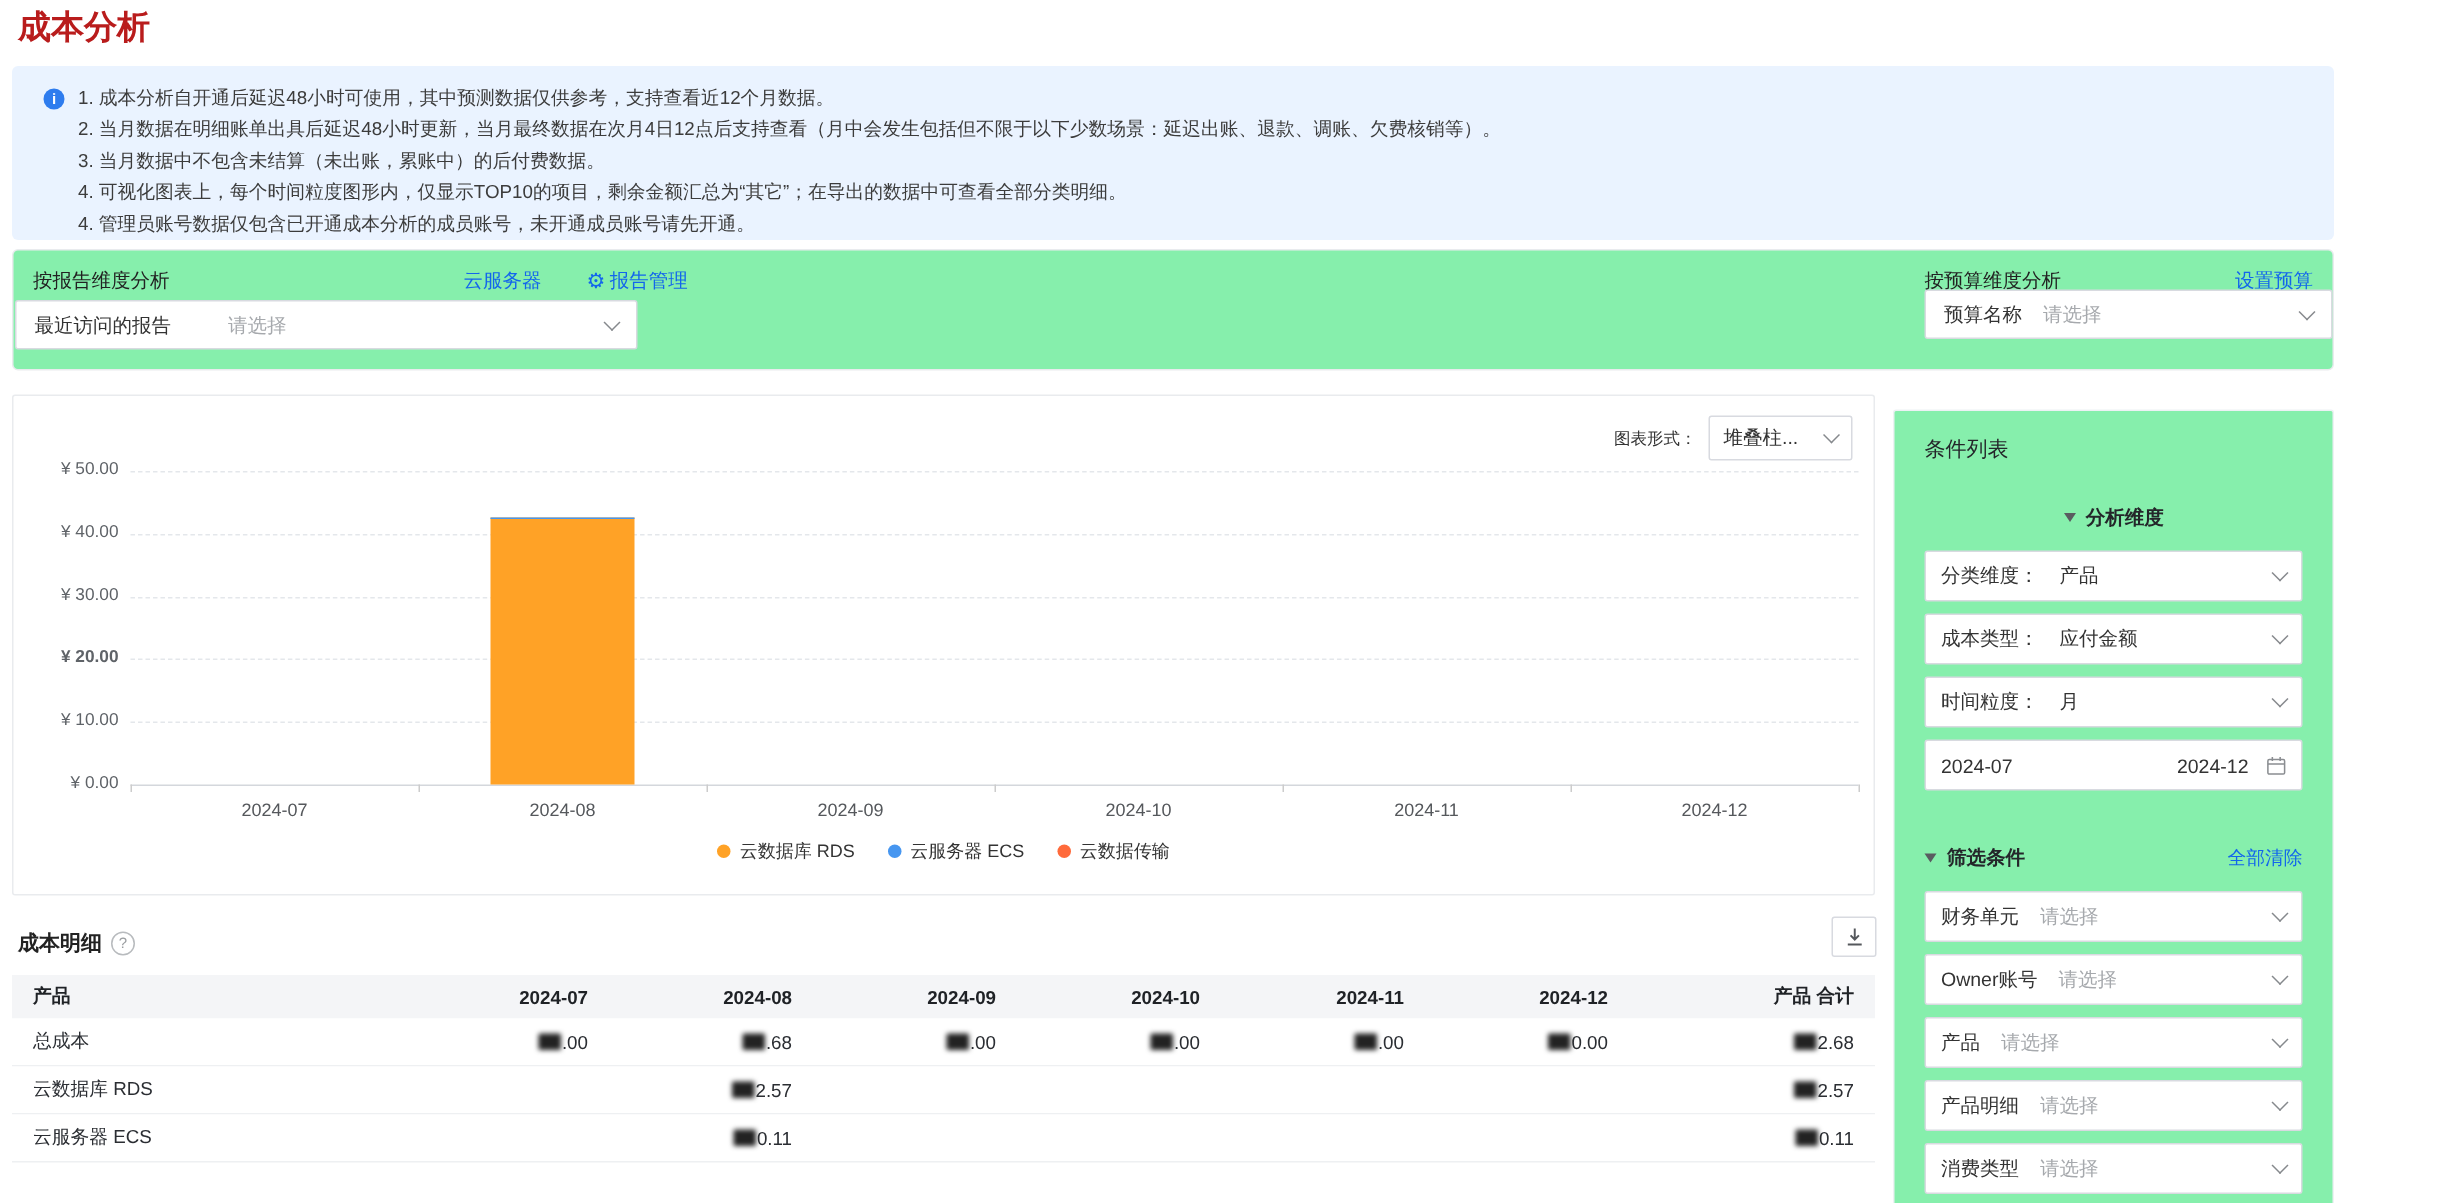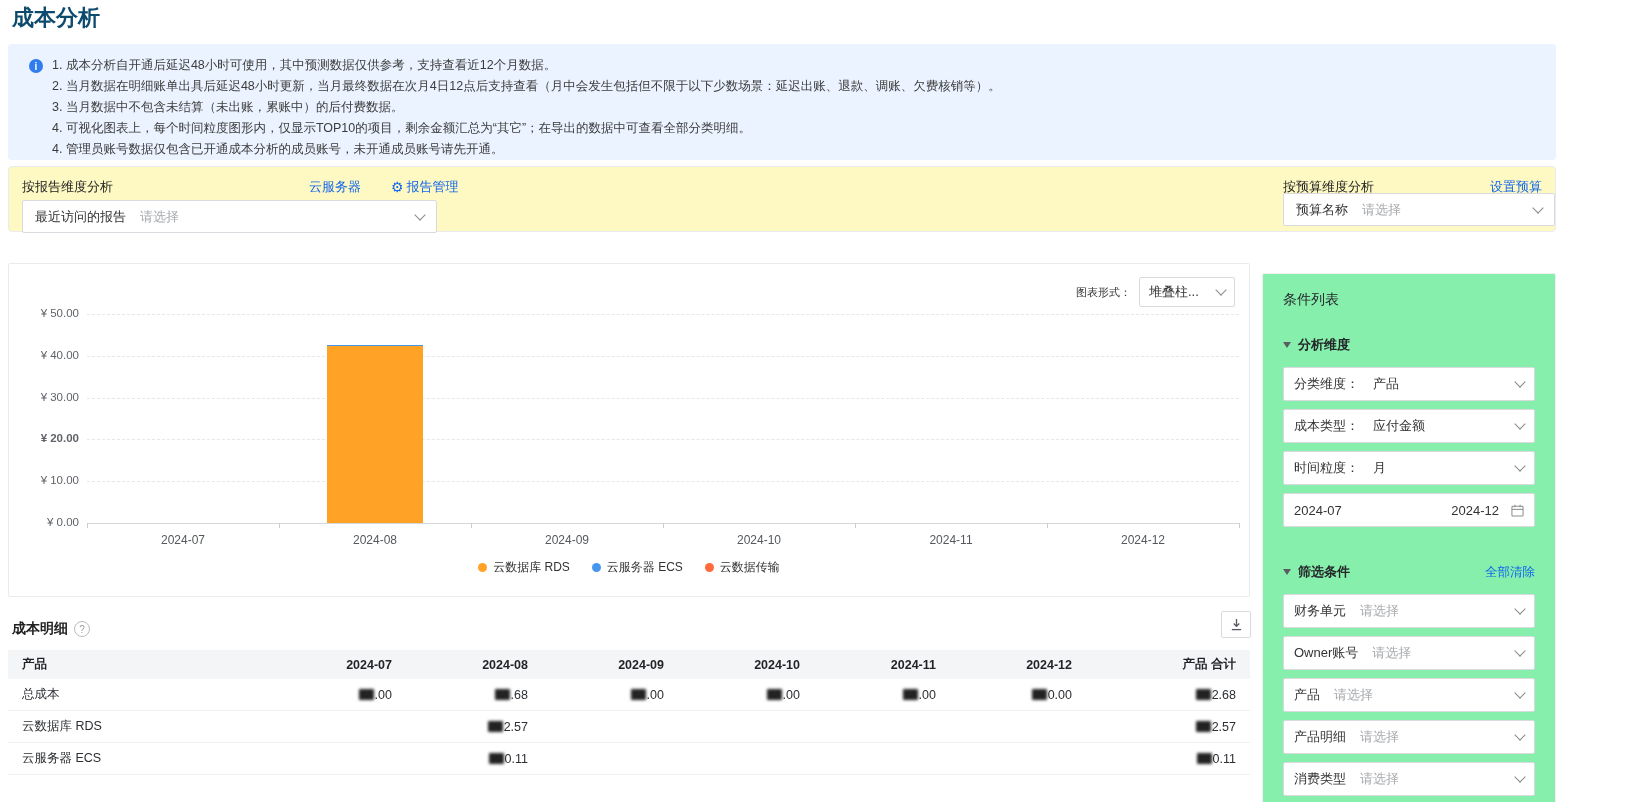--- a/index.html
+++ b/index.html
@@ -1,45 +1,45 @@
 <!DOCTYPE html>
 <html><head>
 <meta charset="utf-8">
 <style>
   html,body{margin:0;padding:0;}
   body{width:1634px;height:802px;position:relative;overflow:hidden;background:#fff;
        font-family:"Liberation Sans","DejaVu Sans",sans-serif;color:#333;font-size:13px;}
   .link{color:#1366ec;cursor:pointer;font-size:13px;}
 
-  .page-title{position:absolute;left:12px;top:3px;font-size:22px;font-weight:600;color:#0c4a6e;}
+  .page-title{position:absolute;left:12px;top:3px;font-size:22px;font-weight:600;color:#b91c1c;}
 
   .banner{position:absolute;left:8px;top:44px;width:1548px;height:116px;background:#eaf3ff;
           border-radius:4px;padding:11px 16px 0 44px;box-sizing:border-box;}
   .info-icon{position:absolute;left:21px;top:15px;width:14px;height:14px;border-radius:50%;
              background:#2e7cee;color:#fff;font-size:10px;font-weight:700;font-style:normal;
              display:flex;align-items:center;justify-content:center;}
   .banner .line{font-size:12.5px;color:#3c3c3c;line-height:21px;white-space:nowrap;overflow:hidden;}
 
-  .panels{position:absolute;left:8px;top:166px;width:1548px;height:66px;background:#fef9c3;
+  .panels{position:absolute;left:8px;top:166px;width:1548px;height:81px;background:#86efac;
           border:1px solid #e9ebee;border-radius:4px;box-sizing:border-box;}
   .panel-title{font-size:13px;color:#222;}
   .report-head{position:absolute;left:13px;top:11px;display:flex;align-items:center;}
   .report-head .panel-title{width:287px;}
   .report-head .link{margin-right:30px;display:flex;align-items:center;gap:3px;}
   .gear{font-size:14px;line-height:1;}
 
   .select{display:flex;align-items:center;height:33px;border:1px solid #d8dae0;border-radius:2px;
           background:#fff;padding:0 12px;cursor:pointer;font-size:13px;box-sizing:border-box;}
   .select .lbl{color:#333;margin-right:14px;white-space:nowrap;}
   .select .ph{color:#a6a9ad;white-space:nowrap;}
   .select .val{color:#333;white-space:nowrap;}
   .caret{margin-left:auto;width:7px;height:7px;border-right:1.4px solid #86898d;
          border-bottom:1.4px solid #86898d;transform:rotate(45deg);position:relative;top:-2px;flex:none;}
 
-  .report-select{position:absolute;left:13px;top:33px;width:415px;}
+  .report-select{position:absolute;left:1px;top:33px;width:415px;gap:24px;}
   .budget-head{position:absolute;left:1274px;top:11px;right:13px;display:flex;
                justify-content:space-between;align-items:center;}
   .budget-select{position:absolute;left:1274px;top:26px;width:272px;}
 
   .chart-card{position:absolute;left:8px;top:263px;width:1242px;height:334px;background:#fff;
               border:1px solid #e9ebee;border-radius:2px;box-sizing:border-box;}
   .chart-form{position:absolute;right:14px;top:13px;display:flex;align-items:center;}
   .chart-form .flabel{font-size:11px;color:#333;margin-right:8px;}
   .chart-form .select{width:96px;height:30px;padding:0 9px;}
 
@@ -67,21 +67,21 @@
   .cost-table .thead{background:#f4f5f7;height:29px;font-weight:700;color:#1f2226;}
   .cost-table .row{height:31px;border-bottom:1px solid #eef0f2;color:#2b2e33;background:#fff;}
   .cell{padding:0 14px;text-align:right;white-space:nowrap;}
   .cell.name{text-align:left;}
   .mask{display:inline-block;width:15px;height:11px;background:#222;border-radius:1px;
         filter:blur(1.6px);vertical-align:-1px;margin-right:1px;}
 
   .sidebar{position:absolute;left:1262px;top:273px;width:294px;height:539px;background:#86efac;
            border:1px solid #eef1f4;border-radius:2px;padding:17px 20px;box-sizing:border-box;}
   .cond-title{font-size:14px;color:#24262a;font-weight:500;}
-  .group-head{display:flex;align-items:center;margin-top:27px;font-size:13px;font-weight:600;color:#24262a;cursor:pointer;}
+  .group-head{display:flex;align-items:center;margin-top:27px;font-size:13px;font-weight:600;color:#24262a;cursor:pointer;justify-content:center;}
   .group-head.filters{margin-top:36px;}
   .tri{width:0;height:0;border-left:4.5px solid transparent;border-right:4.5px solid transparent;
        border-top:6px solid #595c60;margin-right:7px;}
   .group-head .spacer{flex:1;}
   .clear-link{font-weight:400;font-size:12.5px;}
   .fields{display:flex;flex-direction:column;gap:8px;margin-top:13px;}
   .fields .select{height:34px;padding:0 10px;}
   .date-box{display:flex;align-items:center;height:34px;border:1px solid #d8dae0;border-radius:2px;
             background:#fff;padding:0 10px;font-size:13px;color:#333;cursor:pointer;box-sizing:border-box;}
   .date-box .sep{flex:1;}

